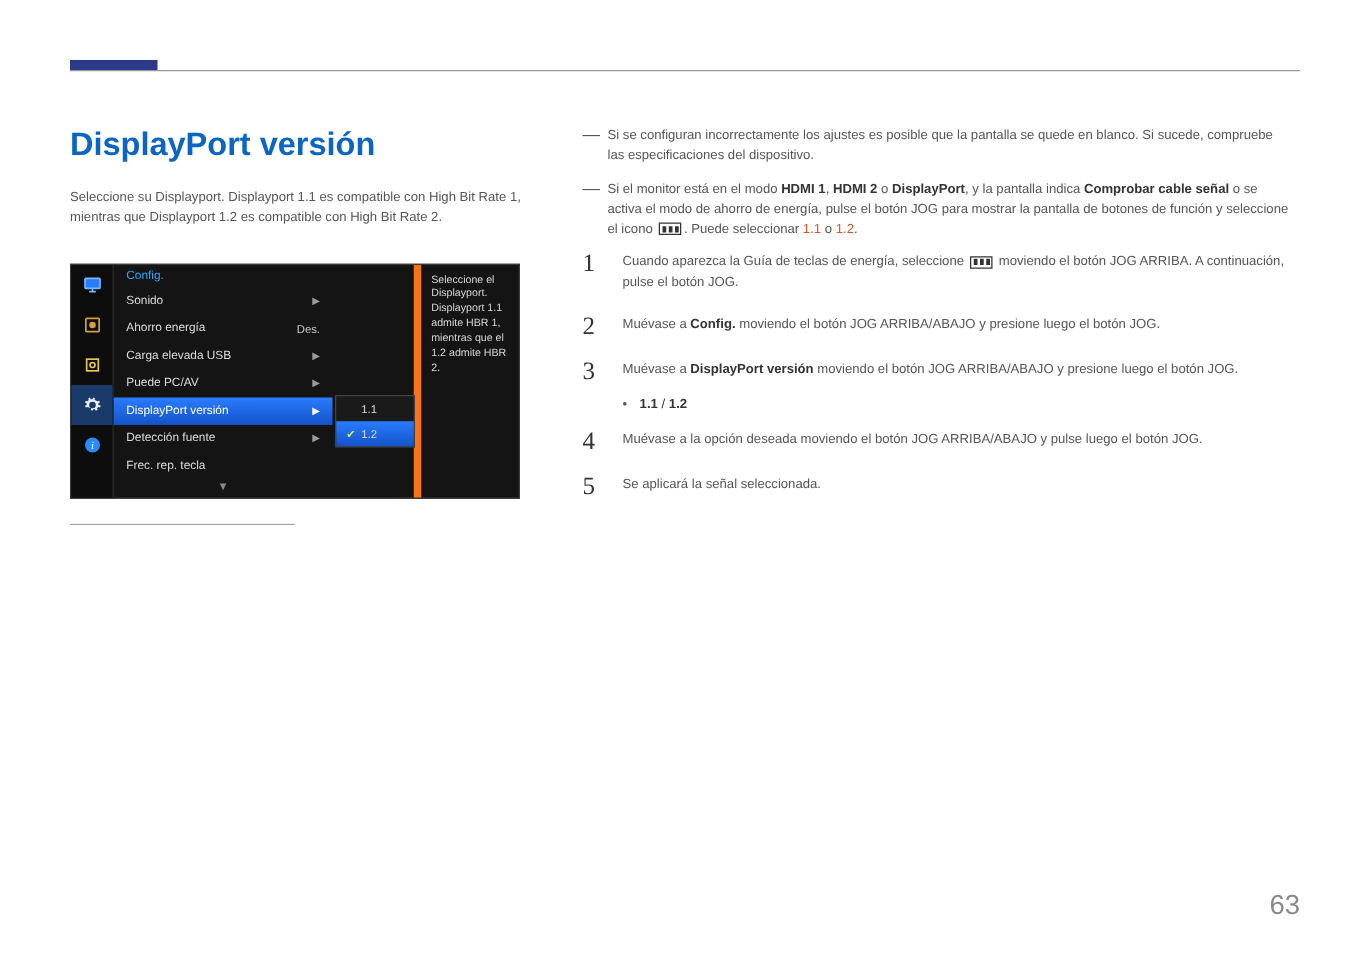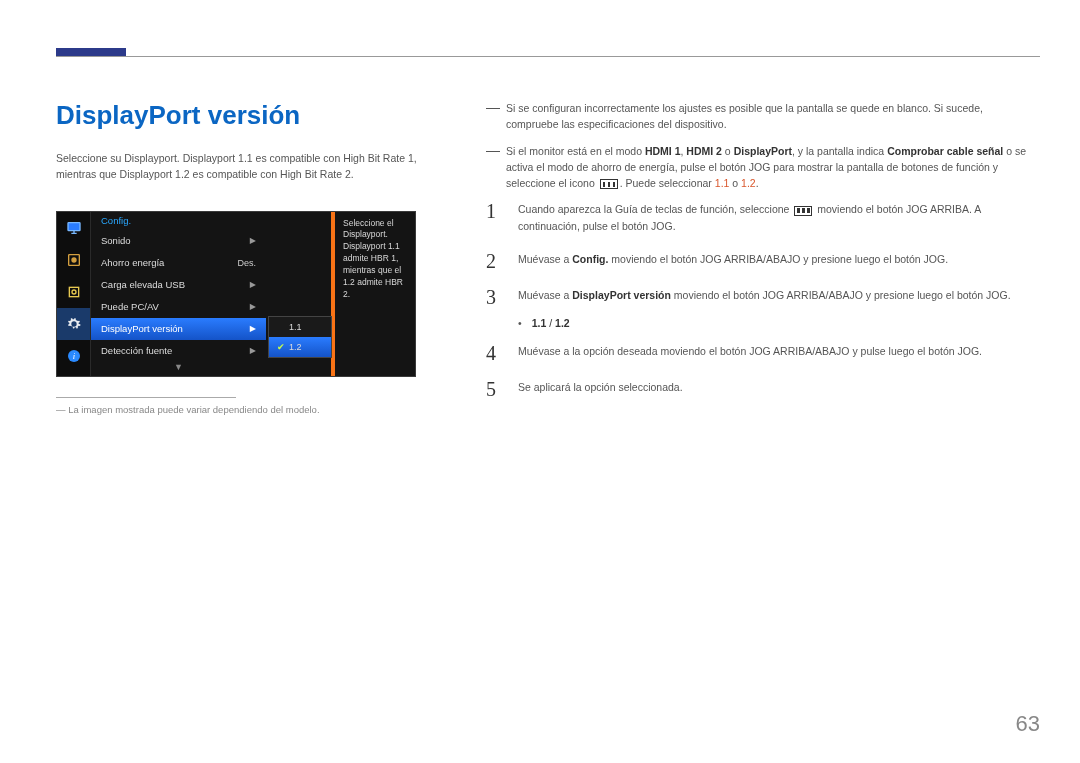--- a/index.html
+++ b/index.html
@@ -27,21 +27,21 @@
     width: 70px;
     height: 8px;
     background: #2c3a8a;
   }
   .content {
     position: absolute;
     top: 100px;
     left: 56px;
     right: 48px;
     display: flex;
-    gap: 60px;
+    gap: 40px;
   }
   .left-col { width: 370px; flex-shrink: 0; }
   .right-col { flex: 1; }
   h1.dp-title {
     color: #0b66c3;
     font-size: 26px;
     font-weight: 600;
     margin-bottom: 20px;
   }
   .intro {
@@ -130,21 +130,21 @@
     background: linear-gradient(#2a7cff,#1453c8);
   }
   .osd-sub-item .check { color: #c7ff4a; font-size: 9px; width: 8px; }
   .osd-info {
     width: 84px;
     padding: 6px 8px;
     font-size: 8.5px;
     line-height: 1.4;
     color: #d8d8d8;
     margin-left: auto;
-    border-left: 4px solid #f97316;
+    border-left: 6px solid #f97316;
   }
   .footnote-rule {
     border-top: 1px solid #aaa;
     width: 180px;
     margin-top: 20px;
     margin-bottom: 6px;
   }
   .footnote {
     font-size: 9.5px;
     color: #888;
@@ -282,59 +282,61 @@
           <span class="osd-arrow">▶</span>
         </div>
         <div class="osd-item selected">
           <span>DisplayPort versión</span>
           <span class="osd-arrow">▶</span>
         </div>
         <div class="osd-item">
           <span>Detección fuente</span>
           <span class="osd-arrow">▶</span>
         </div>
+        <div class="osd-item">
+          <span>Frec. rep. tecla</span>
+        </div>
         <div class="osd-scroll">▼</div>
       </div>
 
       <div class="osd-sub">
         <div class="osd-sub-item">
           <span class="check"></span>
           <span>1.1</span>
         </div>
         <div class="osd-sub-item selected">
           <span class="check">✔</span>
           <span>1.2</span>
         </div>
       </div>
 
       <div class="osd-info">Seleccione el Displayport. Displayport 1.1 admite HBR 1, mientras que el 1.2 admite HBR 2.</div>
     </div>
 
     <div class="footnote-rule"></div>
-    <div class="footnote">― <span>La imagen mostrada puede variar dependiendo del modelo.</span></div>
   </div>
 
   <div class="right-col">
     <div class="note-block">
       <span class="note-dash">―</span>
       <span>Si se configuran incorrectamente los ajustes es posible que la pantalla se quede en blanco. Si sucede, compruebe las especificaciones del dispositivo.</span>
     </div>
     <div class="note-block">
       <span class="note-dash">―</span>
       <span>
         <span>Si el monitor está en el modo </span><span class="bold">HDMI 1</span><span>, </span><span class="bold">HDMI 2</span><span> o </span><span class="bold">DisplayPort</span><span>, y la pantalla indica </span><span class="red bold">Comprobar cable señal</span><span> o se activa el modo de ahorro de energía, pulse el botón JOG para mostrar la pantalla de botones de función y seleccione el icono </span><span class="icon-inline"></span><span>. Puede seleccionar </span><span class="red">1.1</span><span> o </span><span class="red">1.2</span><span>.</span>
       </span>
     </div>
 
 
     <div class="steps">
       <div class="step">
         <div class="step-num">1</div>
         <div class="step-text">
-          <span>Cuando aparezca la Guía de teclas de función, seleccione </span><span class="icon-inline"></span><span> moviendo el botón JOG ARRIBA. A continuación, pulse el botón JOG.</span>
+          <span>Cuando aparezca la Guía de teclas de energía, seleccione </span><span class="icon-inline"></span><span> moviendo el botón JOG ARRIBA. A continuación, pulse el botón JOG.</span>
         </div>
       </div>
       <div class="step">
         <div class="step-num">2</div>
         <div class="step-text">
           <span>Muévase a </span><span class="bold red">Config.</span><span> moviendo el botón JOG ARRIBA/ABAJO y presione luego el botón JOG.</span>
         </div>
       </div>
       <div class="step">
         <div class="step-num">3</div>
@@ -345,19 +347,19 @@
       <div class="bullet-line">
         <span class="bullet-dot">•</span>
         <span><span class="red bold">1.1</span><span> / </span><span class="red bold">1.2</span></span>
       </div>
       <div class="step">
         <div class="step-num">4</div>
         <div class="step-text">Muévase a la opción deseada moviendo el botón JOG ARRIBA/ABAJO y pulse luego el botón JOG.</div>
       </div>
       <div class="step">
         <div class="step-num">5</div>
-        <div class="step-text">Se aplicará la opción seleccionada.</div>
+        <div class="step-text">Se aplicará la señal seleccionada.</div>
       </div>
     </div>
   </div>
 </div>
 
 <div class="page-num">63</div>
 
 </body></html>

